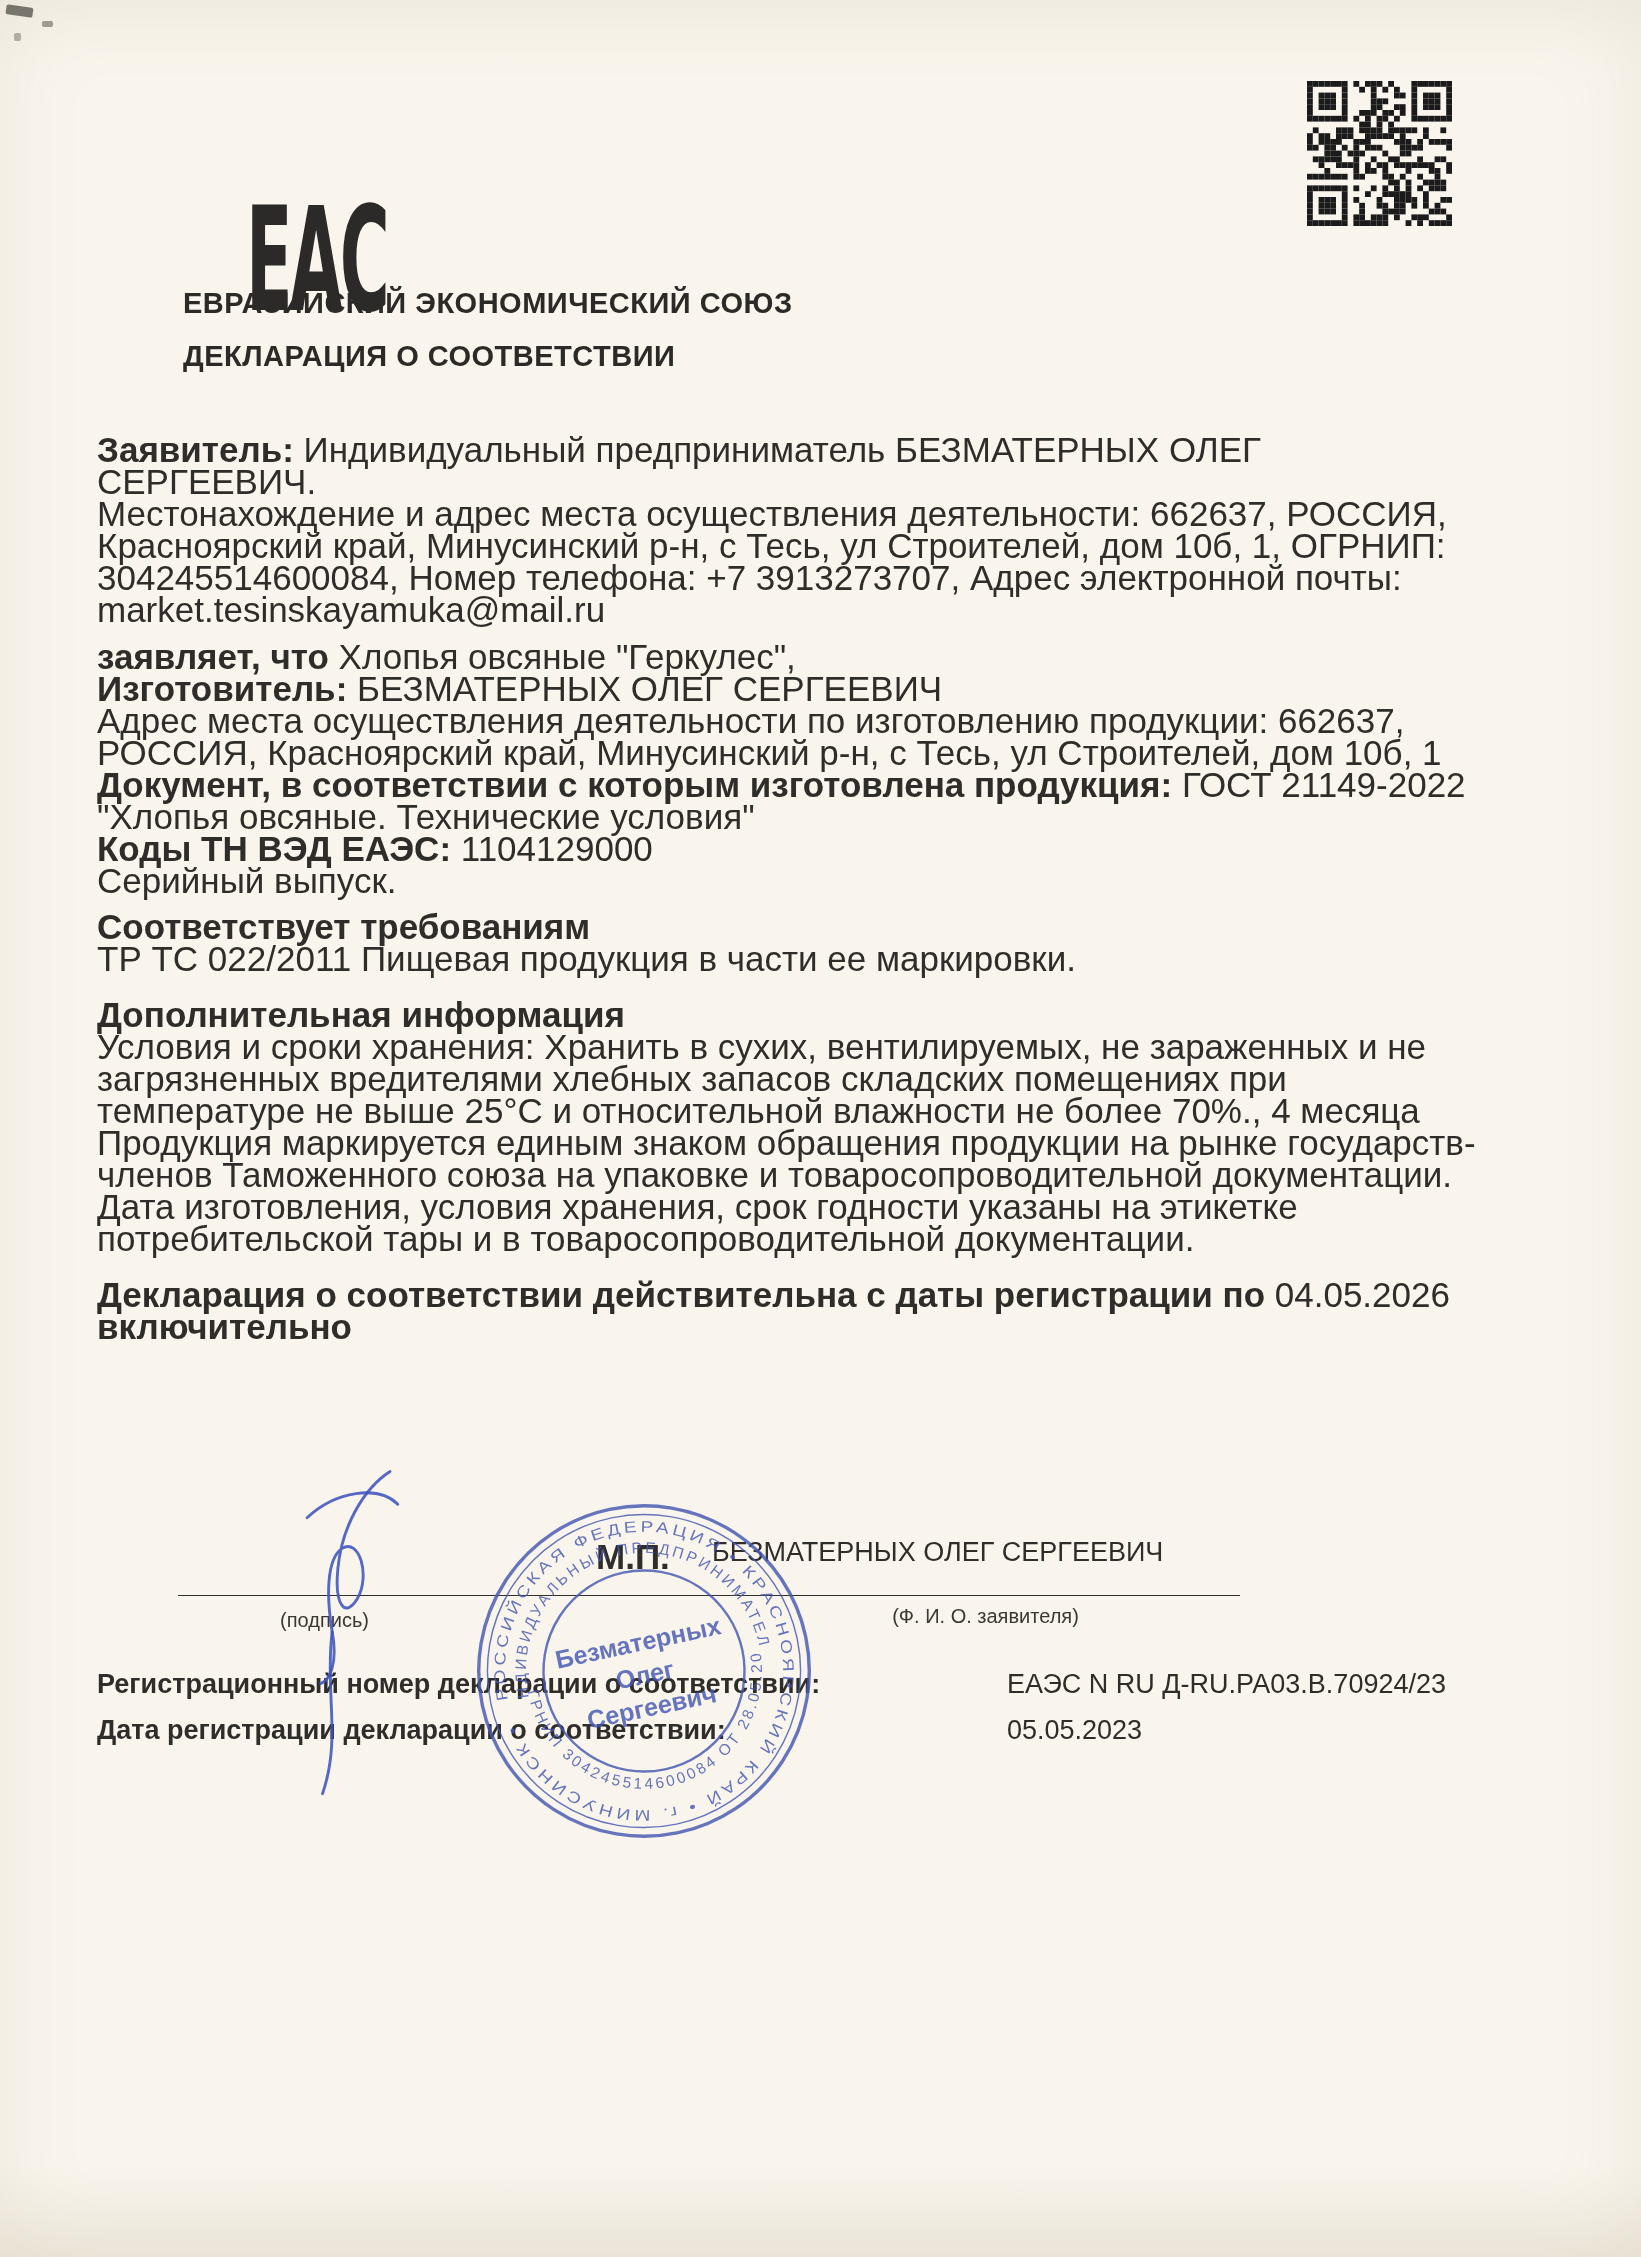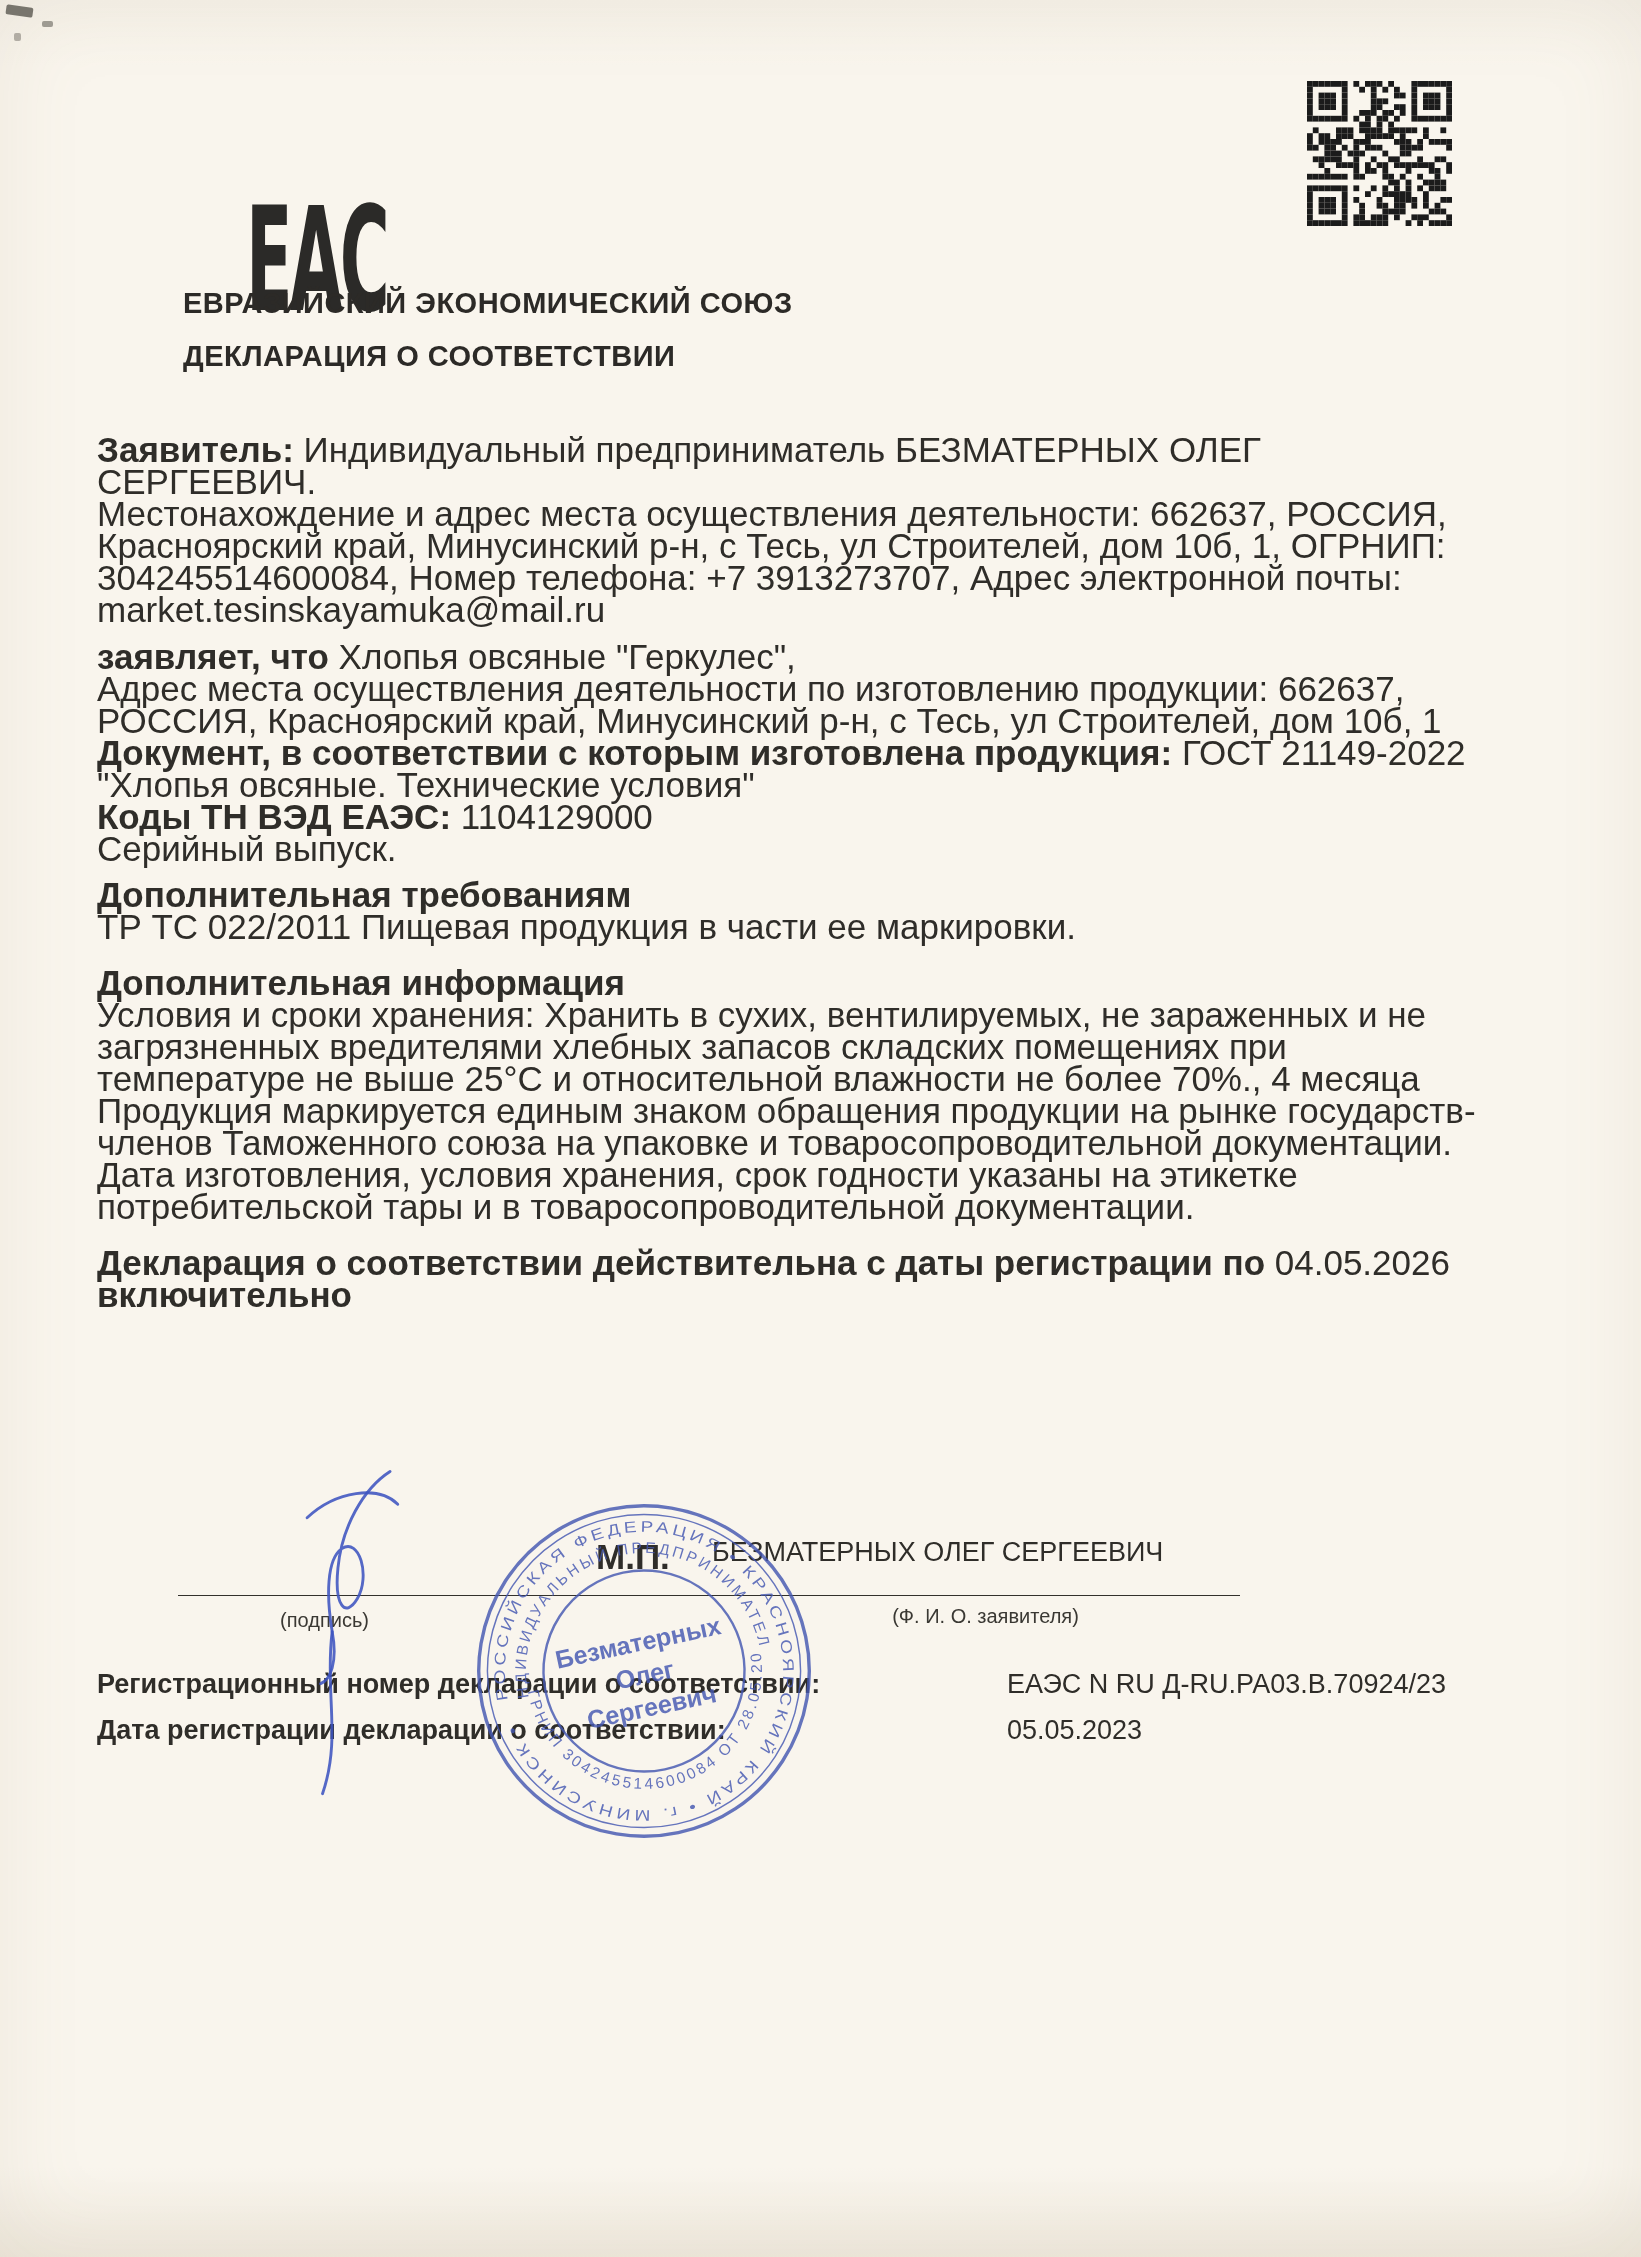--- a/index.html
+++ b/index.html
@@ -403,25 +403,26 @@
 
   <div class="titles">
     <div class="title">ЕВРАЗИЙСКИЙ ЭКОНОМИЧЕСКИЙ СОЮЗ</div>
     <div class="title">ДЕКЛАРАЦИЯ О СООТВЕТСТВИИ</div>
   </div>
 
   <div class="content" id="content">
       <p class=""><span class="b">Заявитель: </span><span>Индивидуальный предприниматель БЕЗМАТЕРНЫХ ОЛЕГ СЕРГЕЕВИЧ.</span></p>
       <p class=""><span>Местонахождение и адрес места осуществления деятельности: 662637, РОССИЯ, Красноярский край, Минусинский р-н, с Тесь, ул Строителей, дом 10б, 1, ОГРНИП: 304245514600084, Номер телефона: +7 3913273707, Адрес электронной почты: market.tesinskayamuka@mail.ru</span></p>
       <p class="g1"><span class="b">заявляет, что </span><span>Хлопья овсяные "Геркулес",</span></p>
+      <p class=""><span class="b">Изготовитель: </span><span>БЕЗМАТЕРНЫХ ОЛЕГ СЕРГЕЕВИЧ</span></p>
       <p class=""><span>Адрес места осуществления деятельности по изготовлению продукции: 662637, РОССИЯ, Красноярский край, Минусинский р-н, с Тесь, ул Строителей, дом 10б, 1</span></p>
       <p class=""><span class="b">Документ, в соответствии с которым изготовлена продукция: </span><span>ГОСТ 21149-2022 "Хлопья овсяные. Технические условия"</span></p>
       <p class=""><span class="b">Коды ТН ВЭД ЕАЭС: </span><span>1104129000</span></p>
       <p class=""><span>Серийный выпуск.</span></p>
-      <p class="g1"><span class="b">Дополнительная требованиям</span></p>
+      <p class="g1"><span class="b">Соответствует требованиям</span></p>
       <p class=""><span>ТР ТС 022/2011 Пищевая продукция в части ее маркировки.</span></p>
       <p class="g2"><span class="b">Дополнительная информация</span></p>
       <p class=""><span>Условия и сроки хранения: Хранить в сухих, вентилируемых, не зараженных и не загрязненных вредителями хлебных запасов складских помещениях при температуре не выше 25°С и относительной влажности не более 70%., 4 месяца</span></p>
       <p class=""><span>Продукция маркируется единым знаком обращения продукции на рынке государств- членов Таможенного союза на упаковке и товаросопроводительной документации.</span></p>
       <p class=""><span>Дата изготовления, условия хранения, срок годности указаны на этикетке потребительской тары и в товаросопроводительной документации.</span></p>
       <p class="g2"><span class="b">Декларация о соответствии действительна с даты регистрации по </span><span>04.05.2026 </span><span class="b">включительно</span></p>
     </div>
 
   <svg class="signature" width="164" height="357" viewBox="0 0 170 370">
     <path d="M 112,16 C 84,34 62,74 58,116 C 54,156 66,168 78,148 C 92,124 80,84 62,96 C 46,107 46,146 52,182 C 58,214 50,232 40,236"></path>

